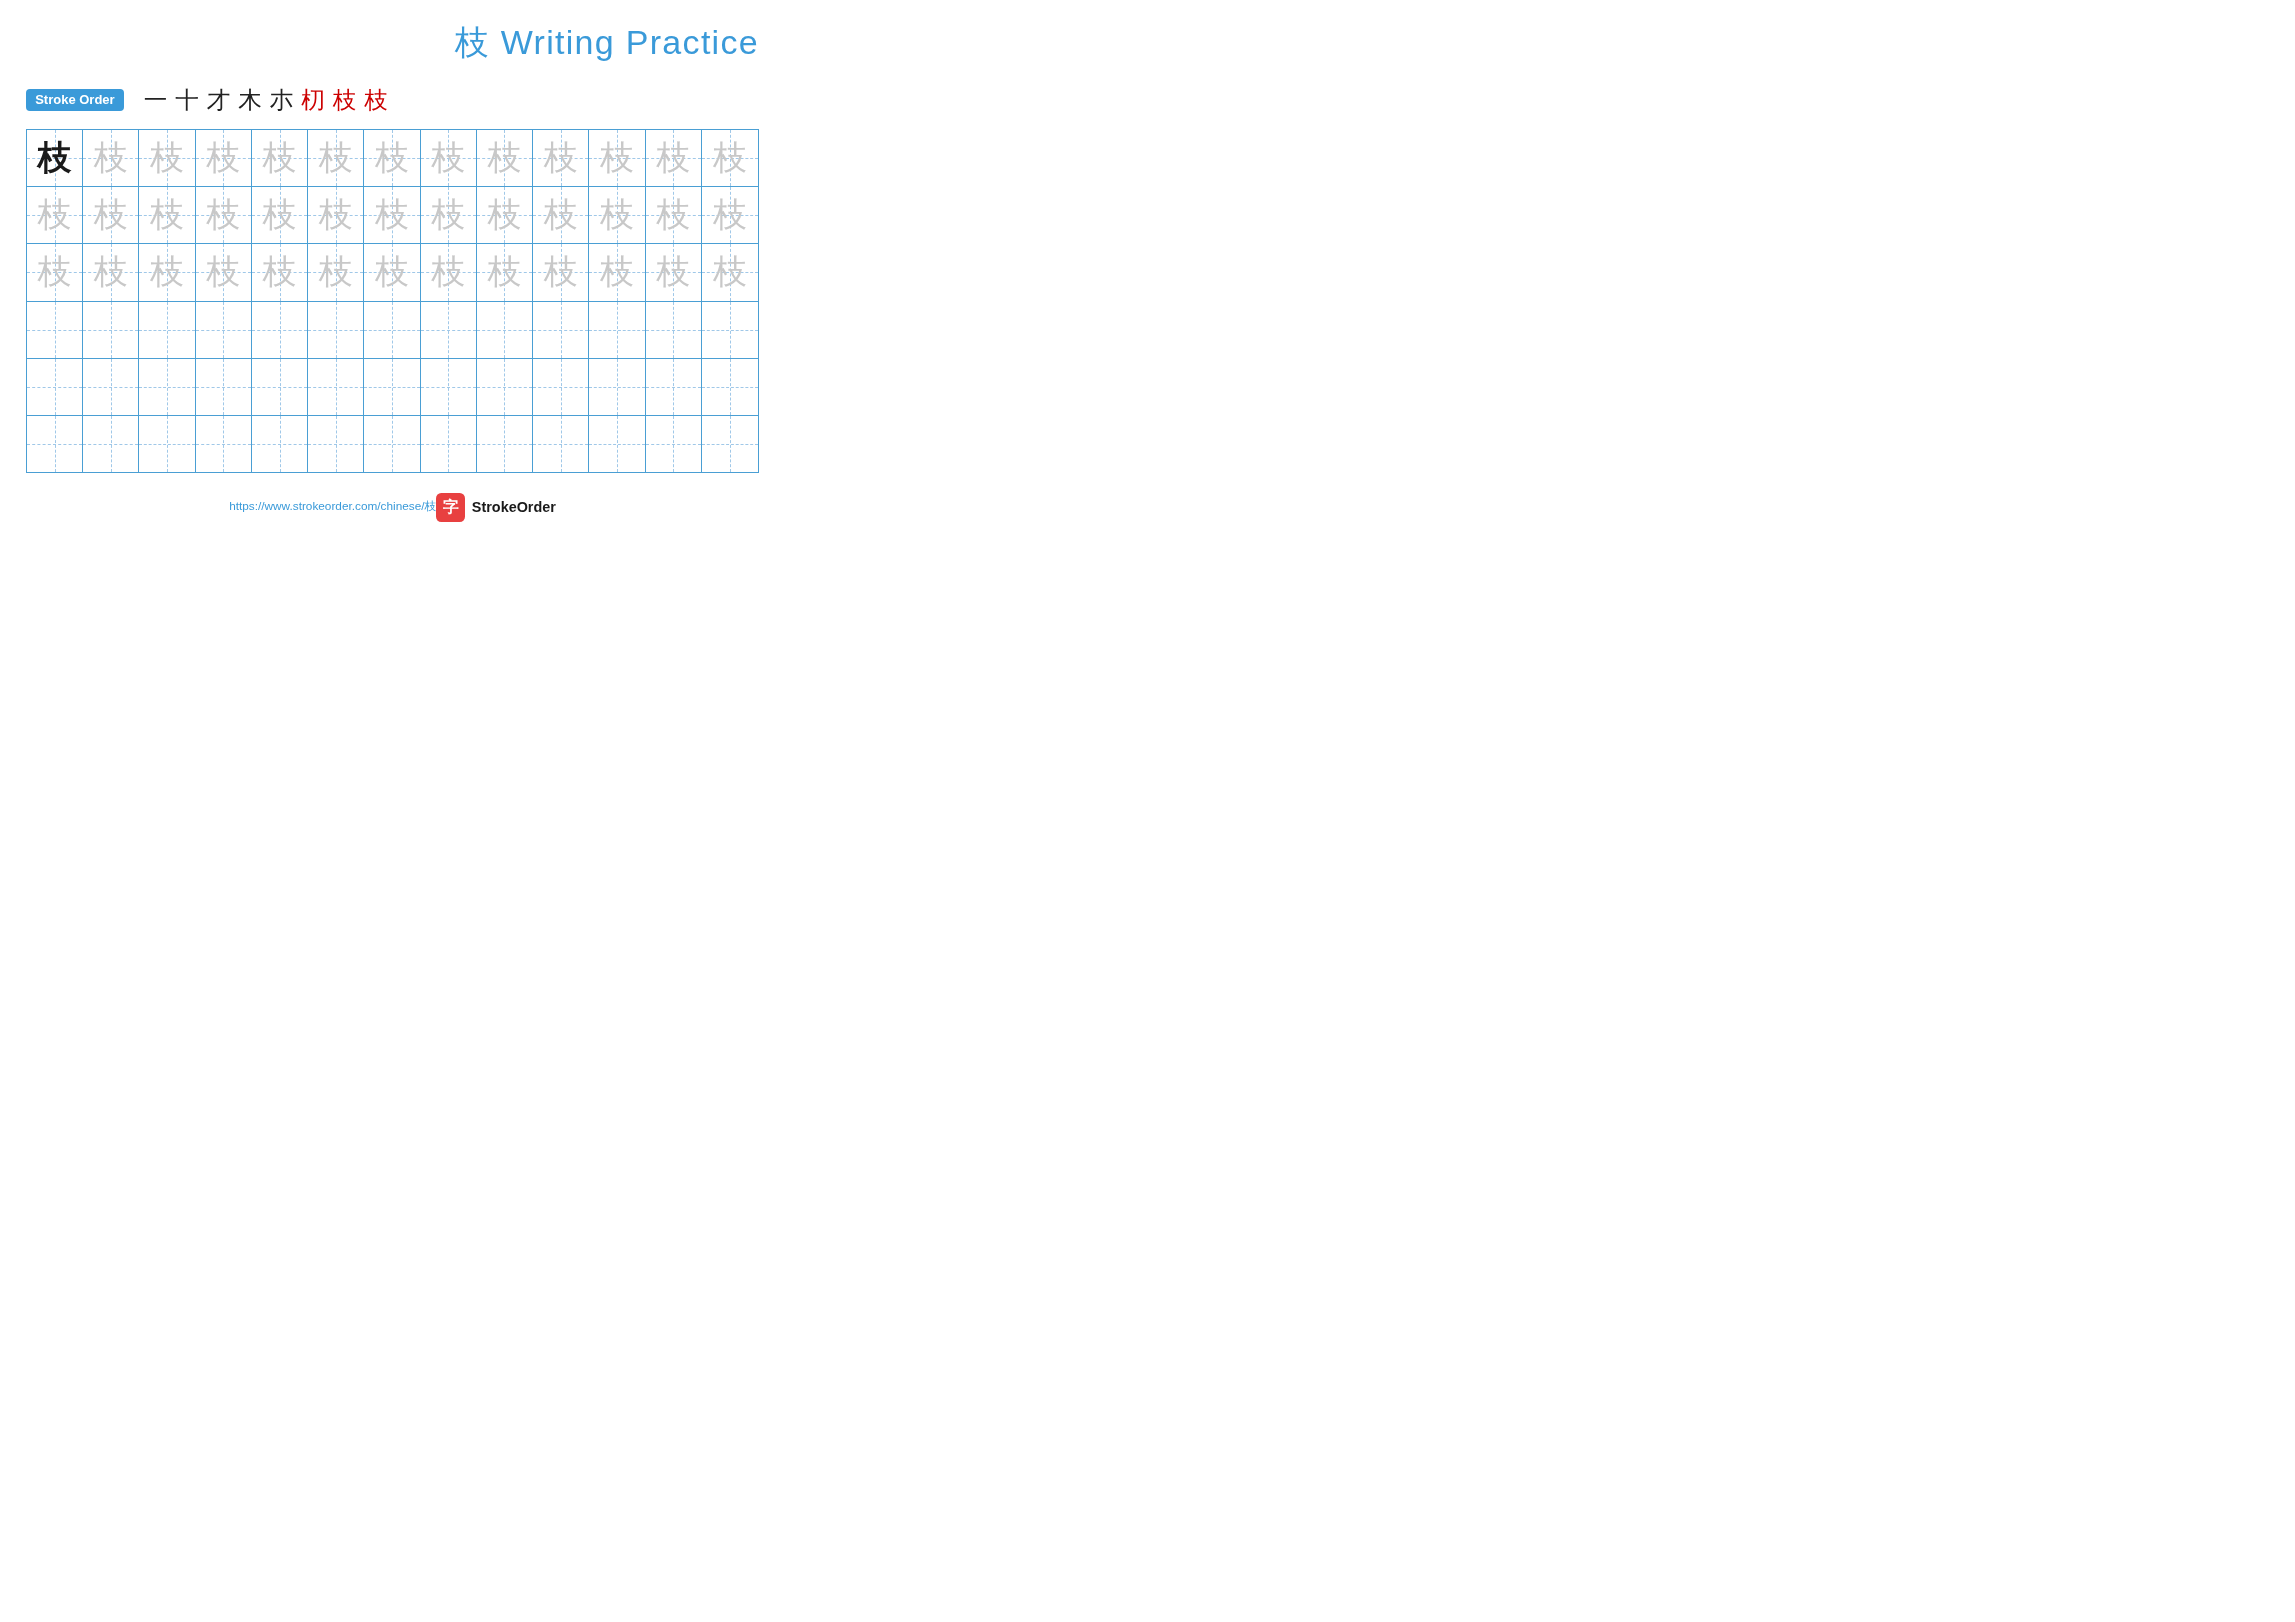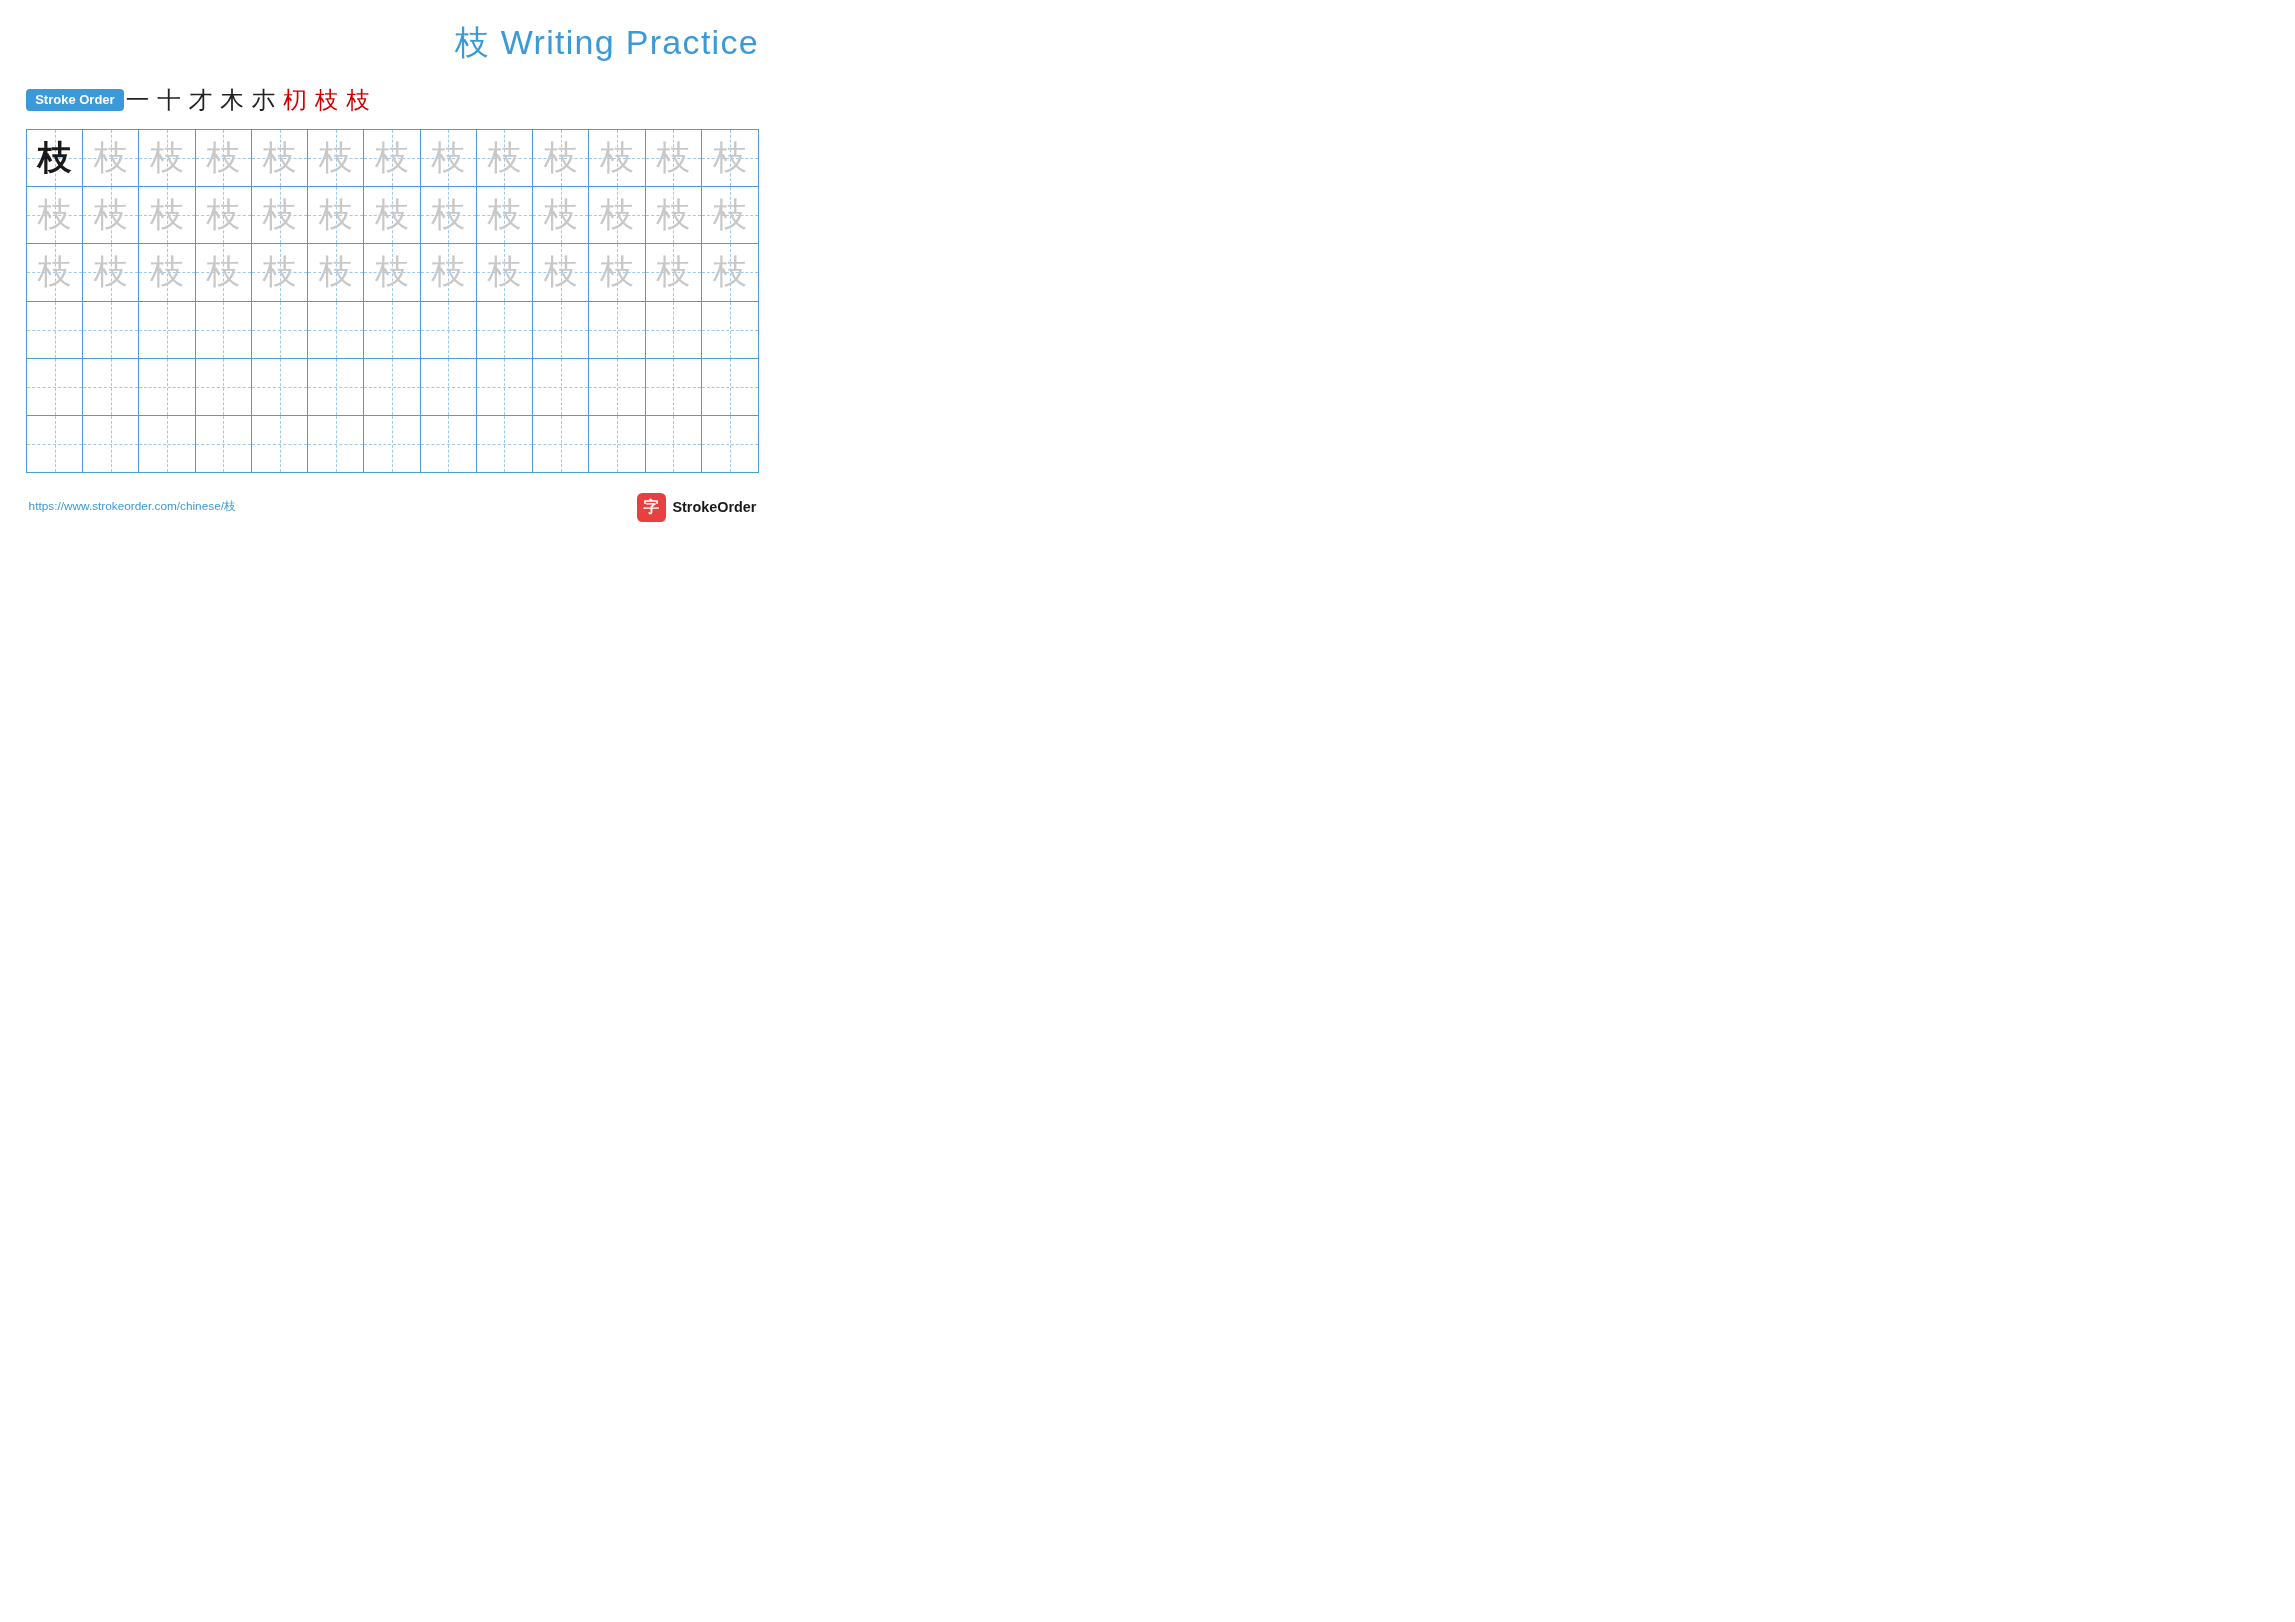--- a/index.html
+++ b/index.html
@@ -24,21 +24,21 @@
     }
 
     .page-title .char {
       font-family: serif;
     }
 
     .stroke-order-row {
       display: flex;
       align-items: center;
       margin-bottom: 13px;
-      gap: 2px;
+      gap: 20px;
     }
 
     .stroke-order-badge {
       background: #3a9ad9;
       color: white;
       font-family: 'Arial', sans-serif;
       font-size: 13px;
       font-weight: 700;
       padding: 3.3px 9.2px;
       border-radius: 3.9px;
@@ -113,21 +113,21 @@
       position: relative;
       z-index: 1;
     }
 
     .cell-char.dark { color: #1a1a1a; font-weight: 700; }
     .cell-char.light { color: #c8c8c8; font-weight: 400; }
 
     
     .footer {
       display: flex;
-      justify-content: space-between;
+      justify-content: center;
       align-items: center;
       margin-top: 19.6px;
       padding: 0 2.6px;
     }
 
     .footer-url {
       color: #3a9ad9;
       font-family: 'Arial', sans-serif;
       font-size: 11.8px;
       text-decoration: none;

